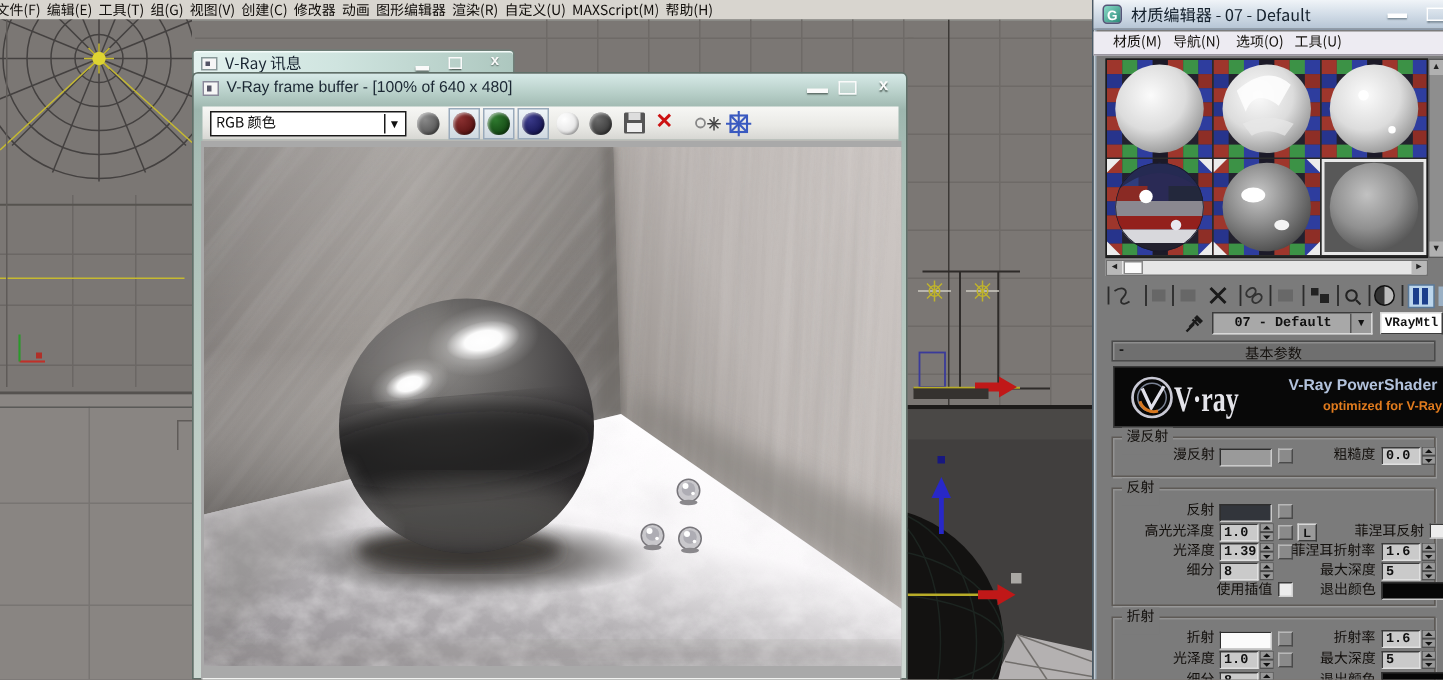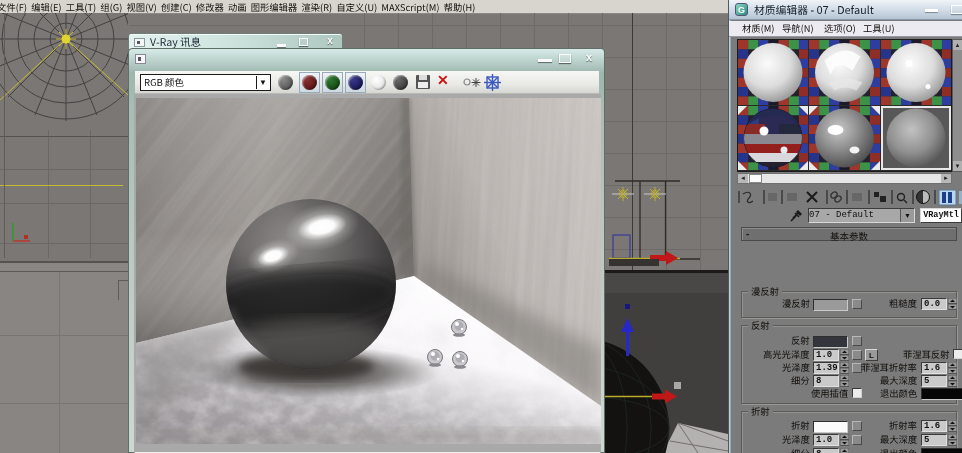--- a/index.html
+++ b/index.html
@@ -184,20 +184,21 @@
       <div class="ab" style="left:2px;top:1px;width:9px;height:8px;border:1.5px solid #fafafa;box-shadow:0 1px 1px #5a6a64"></div>
     </div>
 <div class="ab" style="left:194px;top:1px;width:14px;height:12px;color:#fafafa;font-size:10px;font-weight:bold;text-align:center;text-shadow:0 1px 1px #5a6a64">x</div>
 </div>
 <div class="ab" style="left:128px;top:48px;width:477px;height:405px;
 background:linear-gradient(180deg,#d7eae8 0,#b5cdc6 14px,#9db6ae 24px,#a8bdb5 60px,#b9cac2 200px,#cdd8d2 100%);
 border:1px solid #5f6f68;border-radius:4px 4px 0 0">
 <div class="ab" style="left:6px;top:5px;width:11px;height:10px;background:#f6f6f6;border:1px solid #889">
       <div class="ab" style="left:2px;top:2px;width:3px;height:4px;background:#556"></div>
     </div>
+<div class="ab" style="left:22px;top:3px;font-size:10.5px;color:#1b2733">V-Ray frame buffer - [100% of 640 x 480]</div>
 <div class="ab" style="left:409px;top:10px;width:14px;height:3px;background:#fafafa;box-shadow:0 1px 1px #5a6a64"></div>
 <div class="ab" style="left:430px;top:5px;width:12px;height:9px;border:1.5px solid #fafafa;box-shadow:0 1px 1px #5a6a64;background:rgba(255,255,255,.15)"></div>
 <div class="ab" style="left:452px;top:2px;width:16px;height:13px;color:#fafafa;font-size:11px;font-weight:bold;text-align:center;text-shadow:0 1px 1px #5a6a64">x</div>
 <div class="ab" style="left:6px;top:22px;width:464px;height:23px;background:linear-gradient(180deg,#f7f7f5,#e9e9e5 60%,#d6d6d2);border-bottom:1px solid #b9b9b5">
 <div class="ab" style="left:5px;top:3px;width:131px;height:17px;background:#fff;border:1px solid #1a1a1a">
 <div class="ab" style="left:3px;top:0px"><svg width="40" height="13" viewBox="0 0 40 13" style="overflow:visible">
             <path transform="translate(0,10)" d="M1.8 -3.7V-6.3H3C4.1 -6.3 4.7 -5.9 4.7 -5C4.7 -4.1 4.1 -3.7 3 -3.7ZM4.8 0H5.8L4 -3C4.9 -3.3 5.6 -3.9 5.6 -5C5.6 -6.5 4.6 -7 3.1 -7H1V0H1.8V-3H3.1ZM9.7 0.1C10.7 0.1 11.4 -0.2 11.9 -0.7V-3.6H9.6V-2.9H11.1V-1.1C10.8 -0.8 10.3 -0.6 9.8 -0.6C8.3 -0.6 7.5 -1.7 7.5 -3.5C7.5 -5.2 8.4 -6.3 9.8 -6.3C10.5 -6.3 11 -6 11.3 -5.7L11.8 -6.2C11.4 -6.6 10.7 -7.1 9.8 -7.1C7.9 -7.1 6.6 -5.7 6.6 -3.5C6.6 -1.2 7.9 0.1 9.7 0.1ZM13.5 0H15.8C17.3 0 18.4 -0.7 18.4 -2C18.4 -3 17.8 -3.5 17 -3.7V-3.8C17.6 -4 18 -4.6 18 -5.3C18 -6.5 17 -7 15.6 -7H13.5ZM14.4 -4V-6.3H15.5C16.6 -6.3 17.1 -6 17.1 -5.1C17.1 -4.4 16.6 -4 15.4 -4ZM14.4 -0.7V-3.3H15.6C16.9 -3.3 17.5 -2.9 17.5 -2.1C17.5 -1.1 16.8 -0.7 15.6 -0.7ZM27.6 -4.8C27.6 -1.4 27.4 -0.3 25.1 0.3C25.2 0.4 25.3 0.6 25.4 0.8C27.9 0.1 28.1 -1.2 28.1 -4.8ZM24.7 -4.4C24.2 -3.9 23.3 -3.5 22.4 -3.2C22.6 -3.1 22.8 -2.9 22.9 -2.7C23.7 -3 24.7 -3.5 25.3 -4.1ZM25 -1.8C24.5 -1 23.3 -0.3 22.2 0C22.4 0.1 22.5 0.4 22.6 0.5C23.9 0.1 25 -0.6 25.7 -1.5ZM28 -0.7C28.6 -0.3 29.3 0.3 29.7 0.8L30.1 0.3C29.7 -0.1 29 -0.7 28.4 -1.1ZM26 -5.8V-1.3H26.6V-5.2H29V-1.3H29.6V-5.8H27.8C28 -6.1 28.1 -6.5 28.2 -6.8H29.9V-7.4H25.8V-6.8H27.6C27.5 -6.5 27.4 -6.1 27.3 -5.8ZM23.1 -7.8C23.2 -7.6 23.4 -7.3 23.4 -7H21.6V-6.4H25.7V-7H24.1C24 -7.3 23.9 -7.7 23.7 -8ZM24.9 -3.1C24.3 -2.5 23.3 -1.9 22.4 -1.6C22.4 -2.1 22.4 -2.6 22.4 -3V-4.5H25.6V-5.1H24.7C24.9 -5.4 25.1 -5.8 25.3 -6.2L24.7 -6.4C24.5 -6 24.3 -5.5 24 -5.1H22.8L23.3 -5.3C23.2 -5.6 23 -6 22.8 -6.4L22.2 -6.2C22.4 -5.9 22.6 -5.4 22.7 -5.1H21.8V-3.1C21.8 -2 21.7 -0.6 21.3 0.4C21.4 0.5 21.7 0.7 21.8 0.8C22.1 0.1 22.3 -0.8 22.4 -1.6C22.5 -1.5 22.7 -1.3 22.8 -1.1C23.8 -1.5 24.8 -2.1 25.5 -2.9ZM35 -4.7V-3H32.8V-4.7ZM35.6 -4.7H37.9V-3H35.6ZM36.1 -6.5C35.9 -6.1 35.5 -5.7 35.1 -5.3H32.6C33 -5.7 33.3 -6.1 33.6 -6.5ZM33.8 -8C33.1 -6.7 32 -5.6 30.8 -4.9C31 -4.7 31.2 -4.3 31.2 -4.2C31.5 -4.4 31.8 -4.6 32.1 -4.8V-0.8C32.1 0.3 32.5 0.6 34 0.6C34.4 0.6 37.3 0.6 37.7 0.6C39.1 0.6 39.4 0.2 39.6 -1.3C39.4 -1.3 39.1 -1.5 38.9 -1.6C38.8 -0.3 38.6 -0.1 37.7 -0.1C37.1 -0.1 34.5 -0.1 34 -0.1C32.9 -0.1 32.8 -0.2 32.8 -0.8V-2.3H37.9V-1.9H38.6V-5.3H36C36.5 -5.8 36.9 -6.4 37.2 -6.9L36.7 -7.2L36.6 -7.1H34.1C34.2 -7.4 34.3 -7.6 34.5 -7.8Z" fill="#111"></path>
           </svg></div>
 <div class="ab" style="right:1px;top:1px;width:13px;height:13px;border-left:1px solid #1a1a1a;font-size:8px;text-align:center;color:#111;line-height:13px">▼</div>
       </div>
@@ -791,30 +792,41 @@
 <rect x="204" y="2" width="17" height="15" fill="#bcd6ec" stroke="#5a7a9a"></rect>
 <rect x="207" y="4" width="4" height="11" fill="#1c3f8c"></rect>
       <rect x="213" y="4" width="4" height="11" fill="#1c3f8c"></rect>
 <rect x="224" y="3" width="4" height="13" fill="#9ab0c4"></rect>
 </svg>
 <svg class="ab" style="left:60px;top:209px" width="14" height="14" viewBox="0 0 14 14">
 <path d="M2 12 L7 7 M6 4 L10 8 M4 9 L9 4" stroke="#1a1a1a" stroke-width="1.6"></path>
 <path d="M9 1 L13 5 L11 7 L7 3 Z" fill="#1a1a1a"></path>
     </svg>
 <div class="ab" style="left:79px;top:208px;width:107px;height:15px;background:#a8a8a8;border:1px solid #3c3c3c;border-bottom-color:#d8d8d8;border-right-color:#d8d8d8">
-<div class="ab" style="left:0;top:1px;font-family:'Liberation Mono',monospace;font-size:9px;font-weight:normal;color:#111">07 - Default</div>
+<div class="ab" style="left:14px;top:1px;font-family:'Liberation Mono',monospace;font-size:9px;font-weight:bold;color:#111">07 - Default</div>
 <div class="ab" style="right:0;top:0;width:14px;height:13px;background:#9a9a9a;border-left:1px solid #555;font-size:7px;line-height:13px;text-align:center;color:#111">▼</div>
     </div>
 <div class="ab" style="left:191px;top:208px;width:42px;height:15px;background:#ffffff;border:1px solid #d8d8d8;border-bottom-color:#3c3c3c;border-right-color:#3c3c3c;font-family:'Liberation Mono',monospace;font-size:8.5px;font-weight:bold;color:#111;text-align:center;line-height:13px;overflow:hidden">VRayMtl</div>
 <div class="ab" style="left:12px;top:227px;width:216px;height:14px;background:#6f6f6f;border:1px solid #4a4a4a;box-shadow:inset 1px 1px 0 #8d8d8d">
 <div class="ab" style="left:4px;top:0px;font-size:10px;color:#1a1a1a;font-weight:bold">-</div>
 <div class="ab" style="left:88px;top:1px"><svg width="38" height="13" viewBox="0 0 38 13" style="overflow:visible">
           <path transform="translate(0,10)" d="M6.5 -8V-7.1H3V-8H2.3V-7.1H0.9V-6.5H2.3V-3.4H0.4V-2.8H2.5C2 -2.1 1.1 -1.5 0.3 -1.2C0.5 -1.1 0.7 -0.8 0.8 -0.7C1.7 -1.1 2.7 -1.9 3.3 -2.8H6.3C6.9 -2 7.8 -1.2 8.7 -0.8C8.8 -0.9 9 -1.2 9.2 -1.3C8.4 -1.6 7.6 -2.2 7 -2.8H9.1V-3.4H7.2V-6.5H8.7V-7.1H7.2V-8ZM3 -6.5H6.5V-5.8H3ZM4.4 -2.5V-1.7H2.4V-1.1H4.4V-0.1H1.2V0.5H8.4V-0.1H5.1V-1.1H7.1V-1.7H5.1V-2.5ZM3 -5.3H6.5V-4.6H3ZM3 -4.1H6.5V-3.4H3ZM13.9 -8V-6H10.1V-5.3H13C12.3 -3.6 11.1 -2.1 9.9 -1.3C10 -1.2 10.3 -0.9 10.4 -0.8C11.8 -1.7 13 -3.4 13.7 -5.3H13.9V-1.7H11.6V-1H13.9V0.8H14.6V-1H16.8V-1.7H14.6V-5.3H14.8C15.5 -3.4 16.7 -1.7 18.1 -0.8C18.2 -1 18.5 -1.2 18.7 -1.4C17.3 -2.1 16.1 -3.6 15.5 -5.3H18.4V-6H14.6V-8ZM24.2 -3.8C23.6 -3.4 22.4 -2.9 21.4 -2.7C21.6 -2.6 21.8 -2.3 21.9 -2.2C22.8 -2.5 24 -2.9 24.8 -3.5ZM25 -2.7C24.2 -2.1 22.6 -1.6 21.3 -1.3C21.4 -1.2 21.6 -0.9 21.7 -0.8C23.1 -1.1 24.7 -1.7 25.6 -2.4ZM26.2 -1.7C25.2 -0.7 23 -0.1 20.7 0.2C20.8 0.3 20.9 0.6 21 0.8C23.5 0.5 25.7 -0.2 26.9 -1.4ZM20.7 -5.6C20.9 -5.7 21.2 -5.7 22.8 -5.8C22.7 -5.5 22.6 -5.2 22.4 -4.9H19.5V-4.3H21.9C21.3 -3.5 20.4 -2.8 19.4 -2.4C19.5 -2.3 19.8 -2 19.9 -1.8C21.1 -2.4 22.1 -3.2 22.8 -4.3H24.8C25.5 -3.3 26.6 -2.4 27.7 -1.9C27.8 -2.1 28 -2.3 28.2 -2.5C27.2 -2.8 26.2 -3.5 25.6 -4.3H28V-4.9H23.2C23.4 -5.2 23.5 -5.5 23.6 -5.8L26.3 -6C26.6 -5.7 26.8 -5.5 26.9 -5.4L27.5 -5.8C27 -6.4 25.9 -7.2 25.1 -7.7L24.5 -7.3C24.9 -7.1 25.3 -6.8 25.6 -6.5L22 -6.4C22.6 -6.7 23.2 -7.2 23.7 -7.7L23.1 -8C22.4 -7.4 21.5 -6.7 21.2 -6.6C20.9 -6.4 20.7 -6.3 20.5 -6.3C20.6 -6.1 20.7 -5.8 20.7 -5.6ZM32.7 -7.8C32.5 -7.4 32.2 -6.9 32 -6.5L32.5 -6.3C32.7 -6.6 33 -7.1 33.3 -7.5ZM29.3 -7.5C29.6 -7.1 29.8 -6.6 29.9 -6.3L30.5 -6.5C30.4 -6.9 30.1 -7.4 29.9 -7.7ZM32.4 -2.5C32.2 -2 31.9 -1.6 31.5 -1.2C31.2 -1.4 30.8 -1.6 30.4 -1.7C30.6 -1.9 30.7 -2.2 30.8 -2.5ZM29.5 -1.5C30 -1.3 30.5 -1 31 -0.8C30.4 -0.4 29.7 -0 28.9 0.1C29 0.3 29.2 0.5 29.2 0.7C30.1 0.4 30.9 0.1 31.6 -0.5C31.9 -0.3 32.2 -0.1 32.4 0.1L32.9 -0.4C32.7 -0.6 32.4 -0.7 32.1 -0.9C32.6 -1.4 33 -2.1 33.2 -2.9L32.8 -3.1L32.7 -3.1H31.1L31.4 -3.6L30.7 -3.7C30.6 -3.5 30.6 -3.3 30.5 -3.1H29.2V-2.5H30.2C30 -2.1 29.7 -1.7 29.5 -1.5ZM30.9 -8V-6.2H29V-5.6H30.7C30.3 -5 29.5 -4.4 28.9 -4.1C29 -4 29.2 -3.8 29.3 -3.6C29.8 -3.9 30.5 -4.4 30.9 -5V-3.8H31.6V-5.1C32.1 -4.8 32.6 -4.4 32.9 -4.1L33.3 -4.6C33.1 -4.8 32.2 -5.3 31.7 -5.6H33.5V-6.2H31.6V-8ZM34.5 -7.9C34.2 -6.2 33.8 -4.6 33.1 -3.6C33.2 -3.5 33.5 -3.3 33.6 -3.2C33.9 -3.6 34.1 -4 34.3 -4.4C34.5 -3.5 34.7 -2.6 35.1 -1.9C34.6 -1 33.8 -0.3 32.8 0.2C32.9 0.4 33.1 0.6 33.2 0.8C34.2 0.3 34.9 -0.4 35.4 -1.2C35.9 -0.4 36.5 0.2 37.2 0.7C37.4 0.5 37.6 0.2 37.7 0.1C36.9 -0.3 36.3 -1 35.8 -1.9C36.3 -2.9 36.7 -4 36.9 -5.5H37.5V-6.1H34.8C34.9 -6.7 35 -7.2 35.1 -7.8ZM36.2 -5.5C36 -4.4 35.8 -3.4 35.5 -2.6C35.1 -3.5 34.8 -4.4 34.7 -5.5Z" fill="#14110e"></path>
         </svg></div>
     </div>
+<div class="ab" style="left:13px;top:244px;width:221px;height:41px;background:#080808;border:1px solid #3a3a3a">
+<svg class="ab" style="left:8px;top:3px" width="90" height="35" viewBox="0 0 90 35">
+<circle cx="17" cy="17" r="13" fill="none" stroke="#c8c8d4" stroke-width="1.8"></circle>
+<circle cx="17" cy="17" r="9.5" fill="none" stroke="#7a8294" stroke-width="1"></circle>
+<path d="M10.5 11 L16.5 24 L25 9.5" stroke="#e0e0ea" stroke-width="2.2" fill="none"></path>
+<path d="M9 19.5 A 9.5 9.5 0 0 0 21 26" stroke="#d87820" stroke-width="2" fill="none"></path>
+<text x="44" y="26" font-family="Liberation Serif,serif" font-weight="bold" font-size="24" fill="#e4e4ea" transform="scale(0.72,1)" text-anchor="start">V·ray</text>
+</svg>
+<div class="ab" style="left:116px;top:6px;font-size:10.5px;font-weight:bold;color:#b2c2dc;white-space:nowrap">V-Ray PowerShader</div>
+<div class="ab" style="left:139px;top:20px;font-size:8.5px;font-weight:bold;color:#e07b1e;white-space:nowrap">optimized for V-Ray</div>
+</div>
 <div class="ab" style="left:12px;top:291px;width:216px;height:27px;border:1px solid #5e5a56;box-shadow:1px 1px 0 rgba(255,255,255,.22),inset 1px 1px 0 rgba(255,255,255,.18)">
       <div class="ab" style="left:6px;top:-7px;background:#7b7b7b;padding:0 3px"><svg width="28" height="13" viewBox="0 0 28 13" style="overflow:visible">
           <path transform="translate(0,9)" d="M6.9 -4.2H8V-3.3H6.9ZM5.3 -4.2H6.4V-3.3H5.3ZM3.8 -4.2H4.8V-3.3H3.8ZM3.2 -4.7V-2.8H8.6V-4.7ZM4.3 -6.1H7.5V-5.6H4.3ZM4.3 -7.1H7.5V-6.5H4.3ZM3.7 -7.5V-5.1H8.2V-7.5ZM0.8 -7.1C1.4 -6.8 2.2 -6.3 2.5 -6L3 -6.5C2.6 -6.9 1.8 -7.3 1.3 -7.6ZM0.4 -4.6C1 -4.3 1.7 -3.8 2 -3.5L2.5 -4C2.1 -4.3 1.4 -4.8 0.8 -5.1ZM0.6 0.1 1.2 0.6C1.7 -0.3 2.3 -1.4 2.7 -2.3L2.2 -2.8C1.7 -1.7 1.1 -0.6 0.6 0.1ZM7.3 -1.8C6.9 -1.4 6.4 -1.1 5.8 -0.8C5.3 -1.1 4.8 -1.4 4.4 -1.8ZM2.9 -2.4V-1.8H3.6C4 -1.3 4.5 -0.8 5.1 -0.5C4.3 -0.2 3.4 0 2.5 0.1C2.6 0.3 2.8 0.6 2.8 0.8C3.9 0.6 4.9 0.3 5.8 -0.1C6.6 0.3 7.5 0.6 8.5 0.7C8.6 0.5 8.8 0.3 8.9 0.1C8.1 0 7.3 -0.2 6.6 -0.4C7.3 -0.9 7.9 -1.4 8.3 -2.2L7.9 -2.4L7.8 -2.4ZM16.8 -7.7C15.4 -7.3 13 -7.1 10.9 -7V-4.5C10.9 -3.1 10.8 -1.1 9.8 0.4C10 0.4 10.3 0.6 10.4 0.8C11.4 -0.7 11.6 -2.8 11.6 -4.3H12.2C12.6 -3.1 13.2 -2.1 14.1 -1.2C13.2 -0.6 12.3 -0.2 11.3 0.1C11.4 0.2 11.6 0.5 11.7 0.7C12.8 0.4 13.7 -0.1 14.6 -0.8C15.4 -0.1 16.4 0.4 17.6 0.7C17.7 0.5 17.9 0.2 18 0C16.9 -0.2 15.9 -0.6 15.1 -1.2C16.1 -2.1 16.8 -3.3 17.2 -4.8L16.7 -5L16.6 -5H11.6V-6.4C13.6 -6.5 15.9 -6.8 17.4 -7.2ZM16.3 -4.3C15.9 -3.2 15.3 -2.4 14.6 -1.7C13.8 -2.4 13.3 -3.3 12.9 -4.3ZM23.6 -3.9C24 -3.2 24.5 -2.3 24.6 -1.7L25.2 -2C25 -2.6 24.6 -3.5 24.1 -4.2ZM20.4 -4.9H22.2V-4.1H20.4ZM20.4 -5.4V-6.2H22.2V-5.4ZM20.4 -3.6H22.2V-2.8H20.4ZM19.1 -2.8V-2.2H21.5C20.8 -1.4 19.9 -0.7 18.9 -0.2C19 -0.1 19.3 0.2 19.4 0.3C20.4 -0.3 21.5 -1.2 22.2 -2.2H22.2V-0C22.2 0.1 22.2 0.1 22 0.1C21.9 0.1 21.5 0.2 21 0.1C21.1 0.3 21.2 0.6 21.2 0.8C21.9 0.8 22.3 0.7 22.5 0.6C22.8 0.5 22.9 0.3 22.9 -0V-6.8H21.4C21.5 -7 21.6 -7.4 21.8 -7.7L21 -7.8C21 -7.5 20.9 -7.1 20.7 -6.8H19.7V-2.8ZM25.8 -7.8V-5.7H23.2V-5H25.8V-0.1C25.8 0 25.8 0.1 25.6 0.1C25.5 0.1 24.9 0.1 24.4 0.1C24.5 0.3 24.6 0.6 24.6 0.7C25.4 0.7 25.8 0.7 26.1 0.6C26.4 0.5 26.5 0.3 26.5 -0.1V-5H27.5V-5.7H26.5V-7.8Z" fill="#14110e"></path>
         </svg></div>
     </div>
 <div class="ab" style="right:152px;top:297px"><svg width="28" height="13" viewBox="0 0 28 13" style="overflow:visible">
         <path transform="translate(0,9)" d="M6.9 -4.2H8V-3.3H6.9ZM5.3 -4.2H6.4V-3.3H5.3ZM3.8 -4.2H4.8V-3.3H3.8ZM3.2 -4.7V-2.8H8.6V-4.7ZM4.3 -6.1H7.5V-5.6H4.3ZM4.3 -7.1H7.5V-6.5H4.3ZM3.7 -7.5V-5.1H8.2V-7.5ZM0.8 -7.1C1.4 -6.8 2.2 -6.3 2.5 -6L3 -6.5C2.6 -6.9 1.8 -7.3 1.3 -7.6ZM0.4 -4.6C1 -4.3 1.7 -3.8 2 -3.5L2.5 -4C2.1 -4.3 1.4 -4.8 0.8 -5.1ZM0.6 0.1 1.2 0.6C1.7 -0.3 2.3 -1.4 2.7 -2.3L2.2 -2.8C1.7 -1.7 1.1 -0.6 0.6 0.1ZM7.3 -1.8C6.9 -1.4 6.4 -1.1 5.8 -0.8C5.3 -1.1 4.8 -1.4 4.4 -1.8ZM2.9 -2.4V-1.8H3.6C4 -1.3 4.5 -0.8 5.1 -0.5C4.3 -0.2 3.4 0 2.5 0.1C2.6 0.3 2.8 0.6 2.8 0.8C3.9 0.6 4.9 0.3 5.8 -0.1C6.6 0.3 7.5 0.6 8.5 0.7C8.6 0.5 8.8 0.3 8.9 0.1C8.1 0 7.3 -0.2 6.6 -0.4C7.3 -0.9 7.9 -1.4 8.3 -2.2L7.9 -2.4L7.8 -2.4ZM16.8 -7.7C15.4 -7.3 13 -7.1 10.9 -7V-4.5C10.9 -3.1 10.8 -1.1 9.8 0.4C10 0.4 10.3 0.6 10.4 0.8C11.4 -0.7 11.6 -2.8 11.6 -4.3H12.2C12.6 -3.1 13.2 -2.1 14.1 -1.2C13.2 -0.6 12.3 -0.2 11.3 0.1C11.4 0.2 11.6 0.5 11.7 0.7C12.8 0.4 13.7 -0.1 14.6 -0.8C15.4 -0.1 16.4 0.4 17.6 0.7C17.7 0.5 17.9 0.2 18 0C16.9 -0.2 15.9 -0.6 15.1 -1.2C16.1 -2.1 16.8 -3.3 17.2 -4.8L16.7 -5L16.6 -5H11.6V-6.4C13.6 -6.5 15.9 -6.8 17.4 -7.2ZM16.3 -4.3C15.9 -3.2 15.3 -2.4 14.6 -1.7C13.8 -2.4 13.3 -3.3 12.9 -4.3ZM23.6 -3.9C24 -3.2 24.5 -2.3 24.6 -1.7L25.2 -2C25 -2.6 24.6 -3.5 24.1 -4.2ZM20.4 -4.9H22.2V-4.1H20.4ZM20.4 -5.4V-6.2H22.2V-5.4ZM20.4 -3.6H22.2V-2.8H20.4ZM19.1 -2.8V-2.2H21.5C20.8 -1.4 19.9 -0.7 18.9 -0.2C19 -0.1 19.3 0.2 19.4 0.3C20.4 -0.3 21.5 -1.2 22.2 -2.2H22.2V-0C22.2 0.1 22.2 0.1 22 0.1C21.9 0.1 21.5 0.2 21 0.1C21.1 0.3 21.2 0.6 21.2 0.8C21.9 0.8 22.3 0.7 22.5 0.6C22.8 0.5 22.9 0.3 22.9 -0V-6.8H21.4C21.5 -7 21.6 -7.4 21.8 -7.7L21 -7.8C21 -7.5 20.9 -7.1 20.7 -6.8H19.7V-2.8ZM25.8 -7.8V-5.7H23.2V-5H25.8V-0.1C25.8 0 25.8 0.1 25.6 0.1C25.5 0.1 24.9 0.1 24.4 0.1C24.5 0.3 24.6 0.6 24.6 0.7C25.4 0.7 25.8 0.7 26.1 0.6C26.4 0.5 26.5 0.3 26.5 -0.1V-5H27.5V-5.7H26.5V-7.8Z" fill="#14110e"></path>
       </svg></div>
 <div class="ab" style="left:84px;top:299px;width:35px;height:12px;background:#9a9a9a;border:1px solid #2e2e2e;border-bottom-color:#cacaca;border-right-color:#cacaca"></div>
 <div class="ab" style="left:123px;top:299px;width:10px;height:10px;background:#8a8a8a;border:1px solid #b8b8b8;border-bottom-color:#4a4a4a;border-right-color:#4a4a4a"></div>

